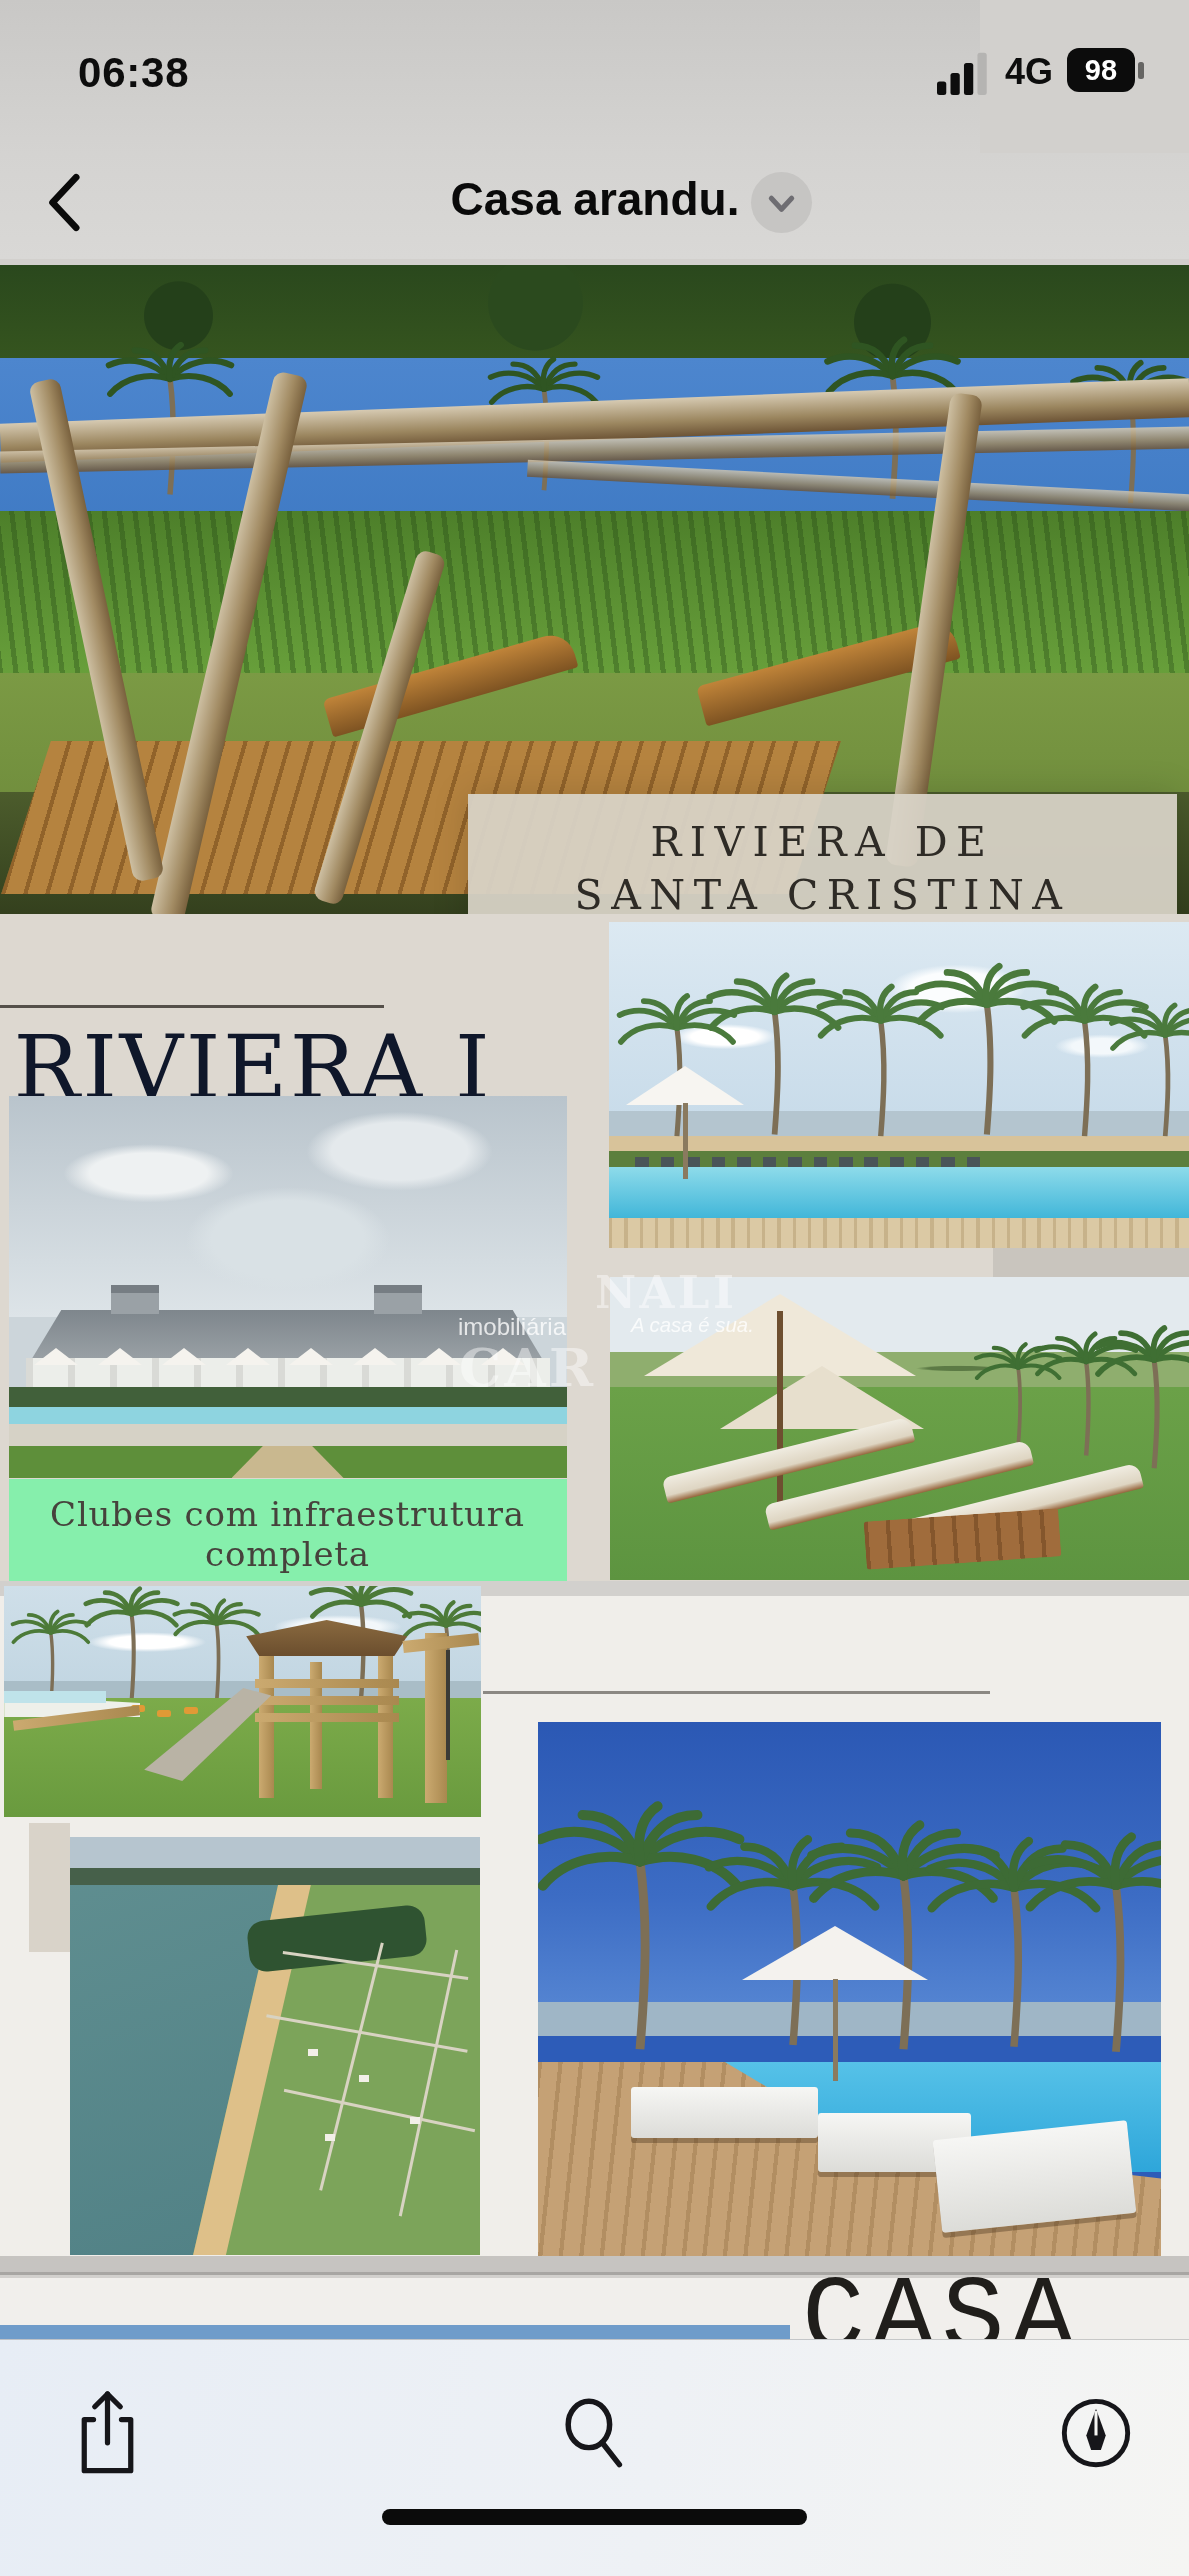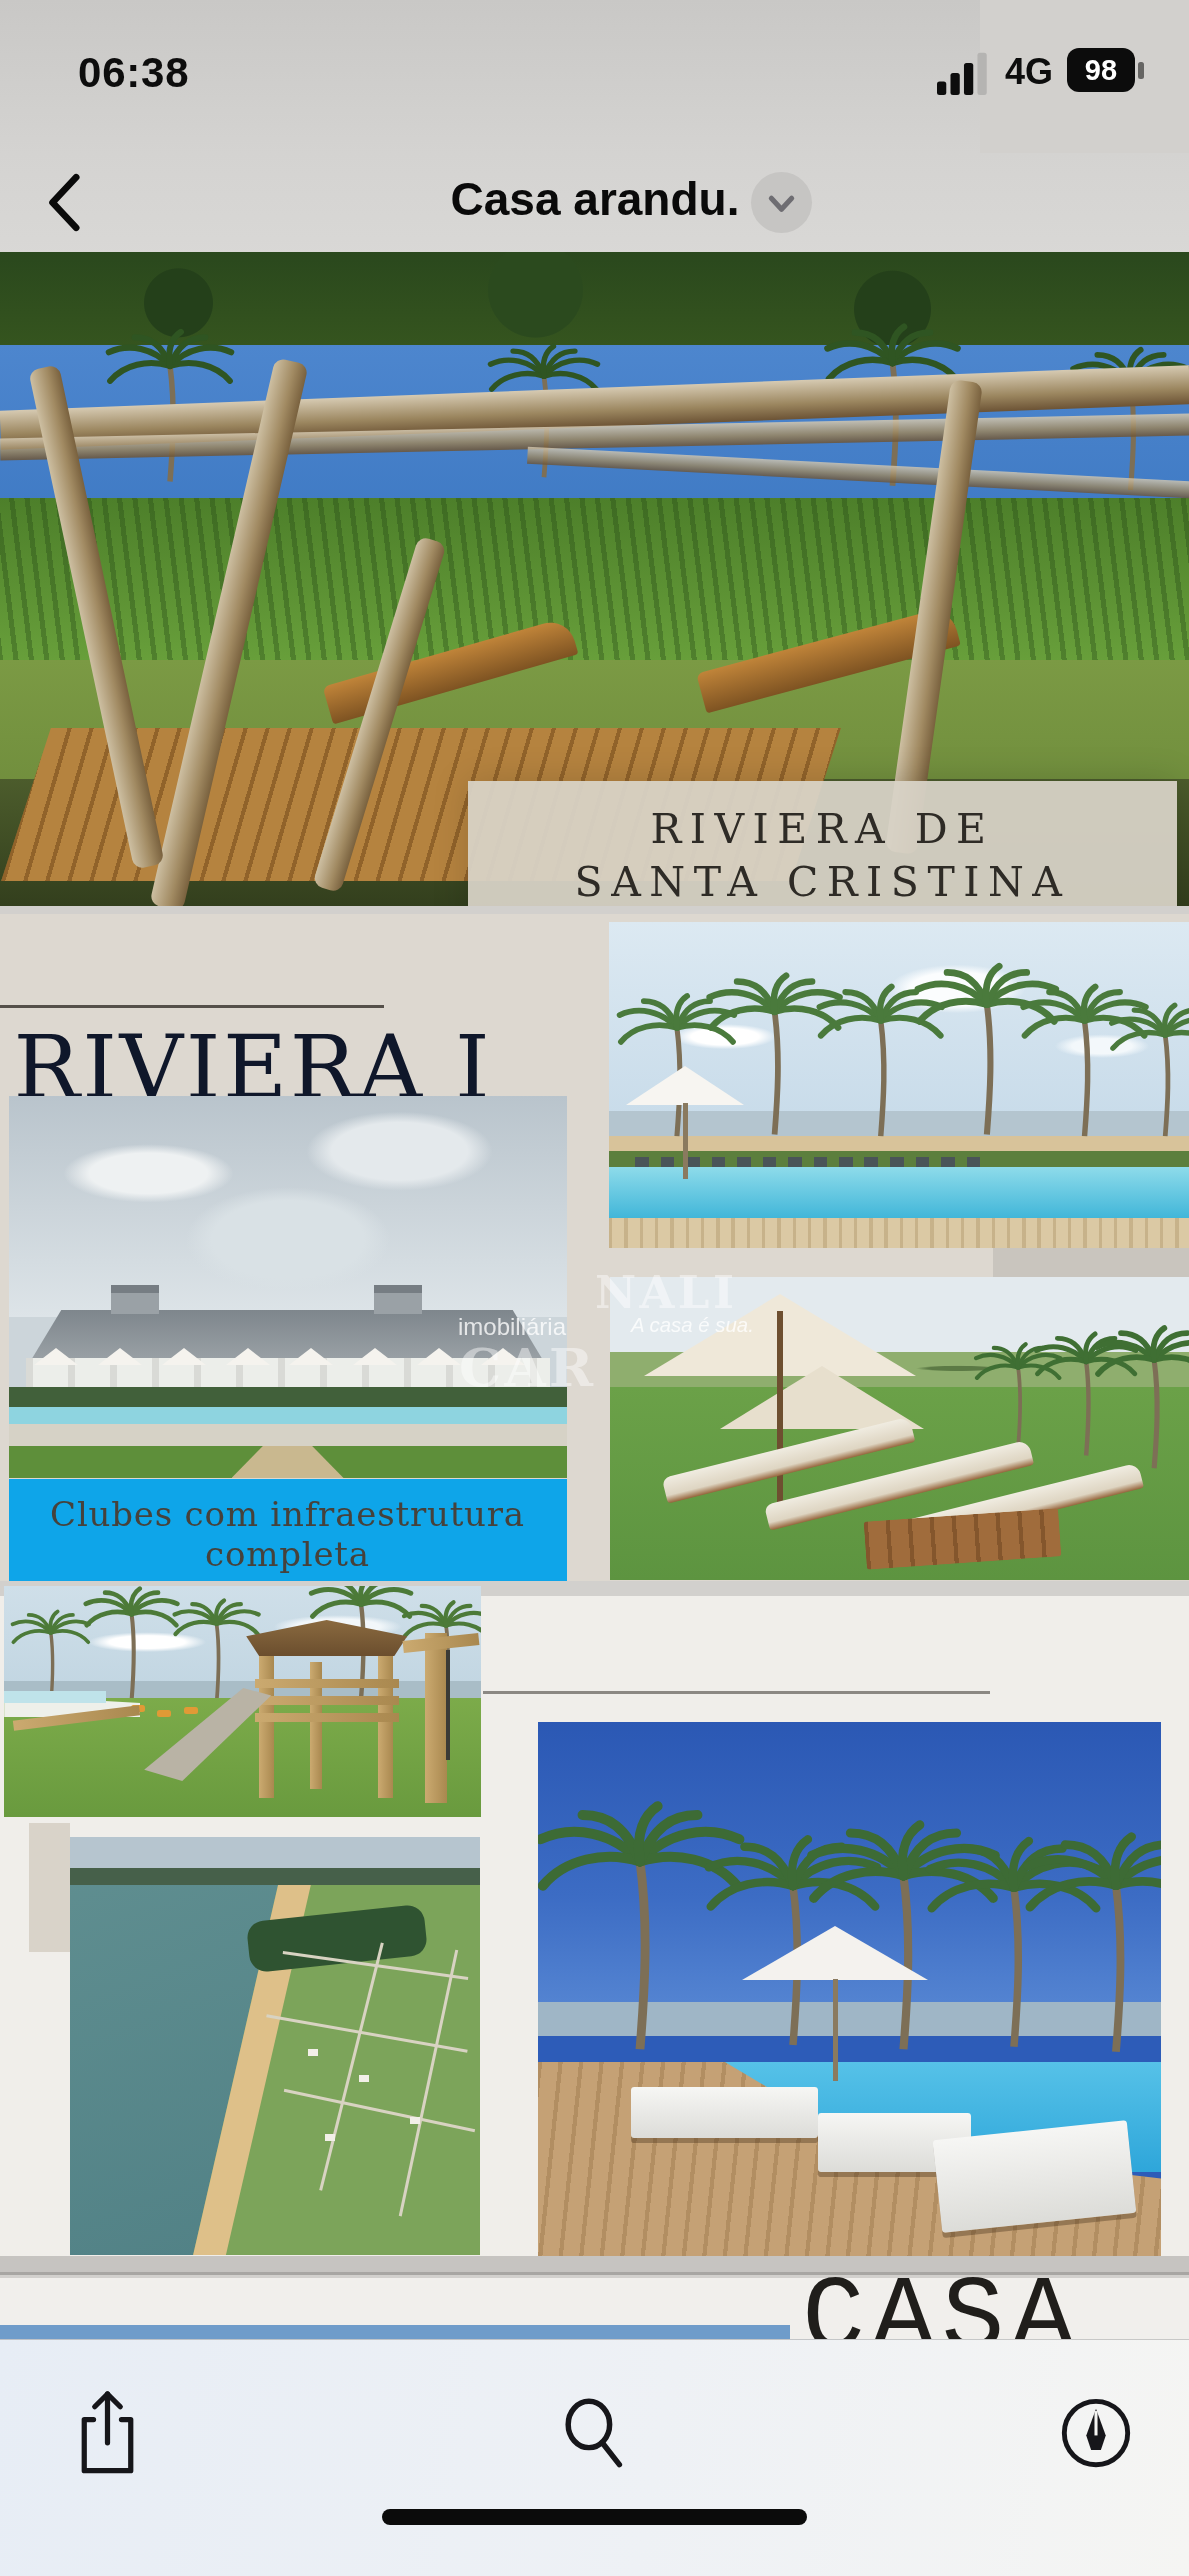--- a/index.html
+++ b/index.html
@@ -20,21 +20,21 @@
   #battery-body{left:0;top:0;width:68px;height:44px;background:#0c0c0c;border-radius:12px;
     color:#fff;font-size:29px;font-weight:700;display:flex;align-items:center;justify-content:center;}
   #battery-nub{left:71px;top:13.6px;width:6px;height:17px;background:rgba(12,12,12,.55);border-radius:2.5px;}
 
   #nav-bar{left:0;top:153px;width:1190px;height:106px;
     background:linear-gradient(180deg,#d4d3d1,#d9d8d6);}
   #nav-title{left:0;top:18.7px;width:1190px;text-align:center;font-size:46px;font-weight:700;color:#0a0a0a;}
   #nav-chevron-circle{left:751px;top:172px;width:61px;height:61px;border-radius:50%;background:#c6c5c3;}
 
   
-  #hero{left:0;top:252px;width:1190px;height:654px;background:#557f33;}
+  #hero{left:0;top:265px;width:1190px;height:654px;background:#557f33;}
   .hero-canopy{left:0;top:0;width:1190px;height:127px;
     background:radial-gradient(circle at 15% 40%,#24401a 0 34px,transparent 35px),
                radial-gradient(circle at 45% 30%,#2b4a1e 0 47px,transparent 48px),
                radial-gradient(circle at 75% 45%,#24401a 0 38px,transparent 39px),
                linear-gradient(180deg,#2a481d,#39591f);}
   .hero-sky{left:0;top:93px;width:1190px;height:178px;
     background:linear-gradient(180deg,#4d86ce,#3f7ac4);}
   .hero-grass{left:0;top:246px;width:1190px;height:178px;
     background:repeating-linear-gradient(83deg,rgba(35,70,20,.35) 0 5.1px,transparent 5.1px 15.3px),
                linear-gradient(180deg,#4d7f2a,#6aa23c);}
@@ -50,21 +50,21 @@
   #hero-overlay{left:468px;top:529px;width:709px;height:358px;background:rgba(216,210,199,.94);
     box-shadow:0 0 34px rgba(0,0,0,.15);}
   #hero-overlay .ttl{margin-top:22px;text-align:center;font-family:"DejaVu Serif",serif;
     font-size:41px;letter-spacing:8.5px;color:#2e2b26;line-height:1.3;font-weight:400;}
 
   
   #riviera-panel{left:0;top:914px;width:1190px;height:667px;background:#ddd8d0;}
   #riviera-rule{left:0;top:1005px;width:384px;height:2.5px;background:#55504a;}
   #riviera-heading{left:13.6px;top:1016px;width:595px;font-family:"DejaVu Serif",serif;
     font-size:88px;color:#0f172a;letter-spacing:2.5px;font-weight:400;}
-  #caption-block{left:8.5px;top:1479px;width:558px;height:102px;background:#0ea5e9;}
+  #caption-block{left:8.5px;top:1479px;width:558px;height:102px;background:#86efac;}
   #caption-block span{display:block;margin-top:15.3px;text-align:center;font-family:"DejaVu Serif",serif;
     font-size:34px;color:#46423c;letter-spacing:0.8px;}
   #gray-box{left:993px;top:1248px;width:197px;height:40px;background:#c9c5be;}
 
   
   #pool-lake{left:609px;top:922px;width:580px;height:326px;background:#dfe9f1;}
   .pl-sky{left:0;top:0;width:580px;height:191px;background:
     radial-gradient(ellipse at 20% 60%,#fff 0 34px,transparent 51px),
     radial-gradient(ellipse at 60% 35%,#fbfdfe 0 47px,transparent 68px),
     radial-gradient(ellipse at 85% 65%,#f3f8fb 0 30px,transparent 47px),

